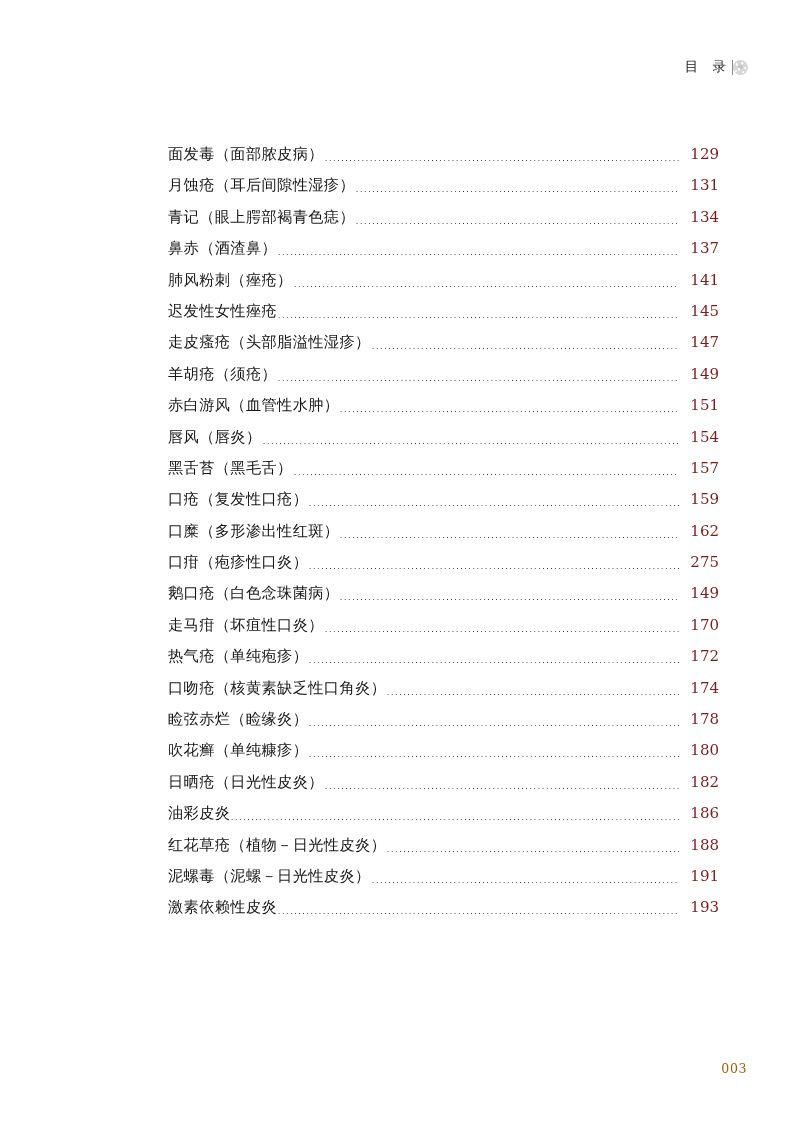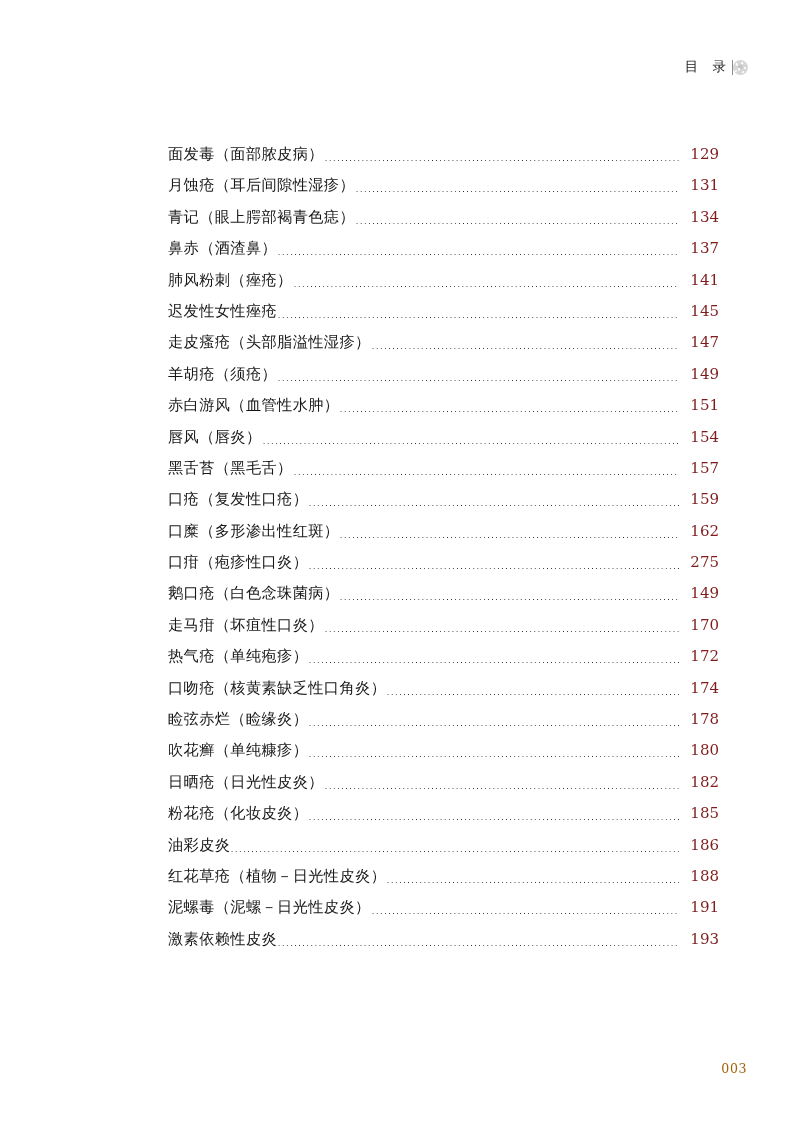--- a/index.html
+++ b/index.html
@@ -226,25 +226,20 @@
       <span class="entry-title">吹花癣（单纯糠疹）</span>
       <span class="leader"></span>
       <span class="entry-page">180</span>
     </div>
     <div class="toc-entry">
       <span class="entry-title">日晒疮（日光性皮炎）</span>
       <span class="leader"></span>
       <span class="entry-page">182</span>
     </div>
     <div class="toc-entry">
-      <span class="entry-title">粉花疮（化妆皮炎）</span>
-      <span class="leader"></span>
-      <span class="entry-page">185</span>
-    </div>
-    <div class="toc-entry">
       <span class="entry-title">油彩皮炎</span>
       <span class="leader"></span>
       <span class="entry-page">186</span>
     </div>
     <div class="toc-entry">
       <span class="entry-title">红花草疮（植物－日光性皮炎）</span>
       <span class="leader"></span>
       <span class="entry-page">188</span>
     </div>
     <div class="toc-entry">

